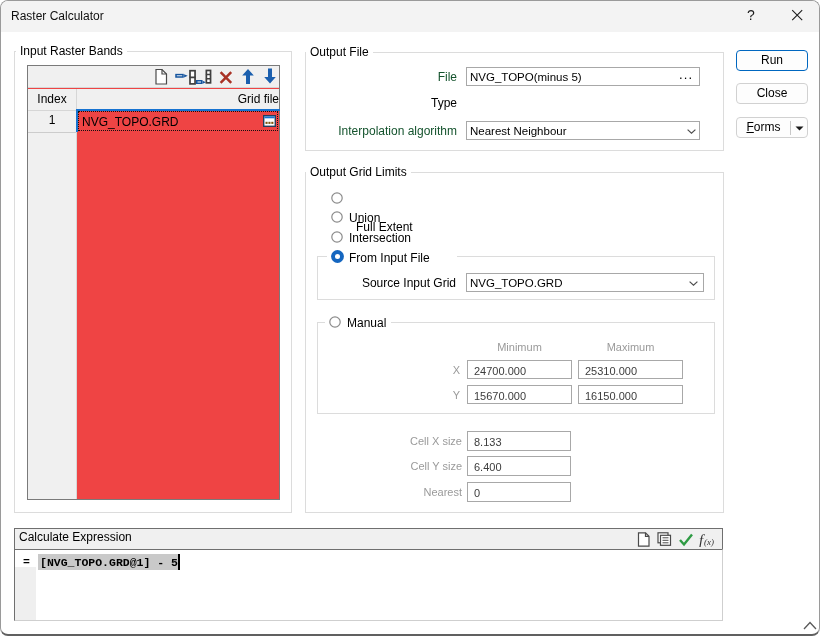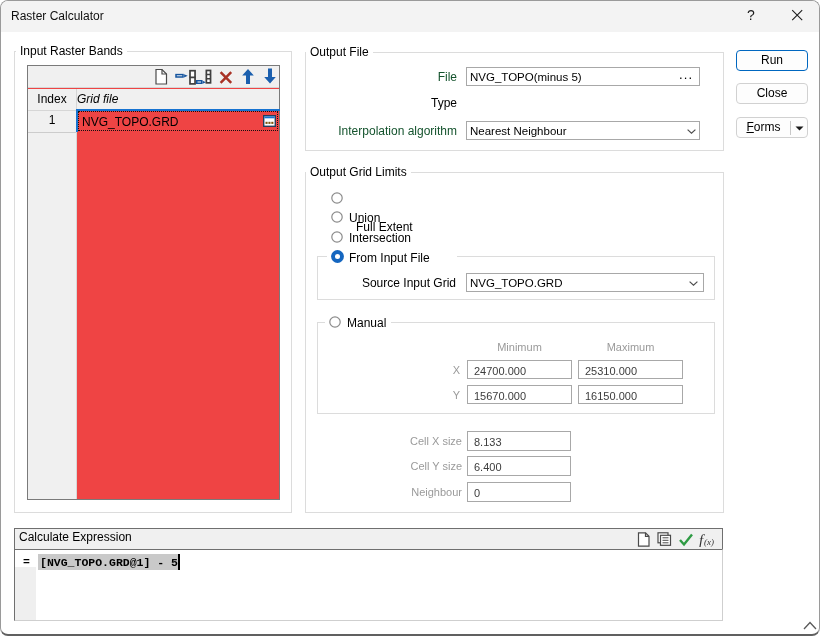--- a/index.html
+++ b/index.html
@@ -42,21 +42,21 @@
 
     <div class="abs" style="left:0;top:0;width:251px;height:22px;background:#f0f0f0;border-bottom:1px solid #d6d6d6;"></div>
 
     <div class="abs" style="left:0;top:23px;width:251px;height:21px;background:#f0f0f0;"></div>
 
     <div class="abs" style="left:0;top:44px;width:48px;height:389px;background:#f0f0f0;"></div>
 
     <div class="abs" style="left:48px;top:23px;width:1px;height:410px;background:#d6d6d6;"></div>
     <div class="abs" style="left:0;top:44px;width:251px;height:1px;background:#d6d6d6;"></div>
     <div class="abs" style="left:0;top:0;width:48px;text-align:center;top:26px;">Index</div>
-    <div class="abs" style="left:49px;top:26px;width:202px;text-align:left;font-style:italic;">Grid file</div>
+    <div class="abs" style="left:49px;top:26px;width:202px;text-align:right;">Grid file</div>
 
     <div class="abs" style="left:0;top:47px;width:48px;height:19px;text-align:center;">1</div>
     <div class="abs" style="left:0;top:66px;width:48px;height:1px;background:#cccccc;"></div>
 
     <div class="abs" style="left:48px;top:43px;width:204px;height:2px;background:#1673d1;"></div>
     <div class="abs" style="left:48px;top:43px;width:2px;height:23px;background:#1673d1;"></div>
     <div class="abs" style="left:50px;top:45px;width:200px;height:20px;border:1px dotted #111;"></div>
     <div class="abs" style="left:54px;top:49px;">NVG_TOPO.GRD</div>
 
     <svg class="abs" style="left:235px;top:49px" width="13" height="12" viewBox="0 0 13 12">
@@ -181,21 +181,21 @@
     </div>
 
   <div class="rlab gray" style="left:391px;top:434px;width:70px;">Cell X size</div>
   <div class="fld" style="left:466px;top:430px;width:104px;height:20px;">
       <span class="abs num">8.133</span>
     </div>
   <div class="rlab gray" style="left:391px;top:459px;width:70px;">Cell Y size</div>
   <div class="fld" style="left:466px;top:455px;width:104px;height:20px;">
       <span class="abs num">6.400</span>
     </div>
-  <div class="rlab gray" style="left:391px;top:485px;width:70px;">Neighbour</div>
+  <div class="rlab gray" style="left:391px;top:485px;width:70px;">Nearest</div>
   <div class="fld" style="left:466px;top:481px;width:104px;height:20px;">
       <span class="abs num">0</span>
     </div>
 
   <div class="abs" style="left:13px;top:527px;width:709px;height:21px;background:#f0f0f0;border:1px solid #6f6f6f;border-bottom:none;">
     <div class="abs" style="left:4px;top:1px;">Calculate Expression</div>
     <svg class="abs" style="left:622px;top:3px" width="80" height="15" viewBox="0 0 80 15">
       <path d="M1.5 0.8 h7 l3.5 3.5 v9.9 h-10.5 z" fill="#fff" stroke="#4a4a4a" stroke-width="1.2"></path>
       <path d="M8.5 0.8 v3.5 h3.5" fill="none" stroke="#4a4a4a" stroke-width="1.2"></path>
       <rect x="21" y="0.8" width="10" height="10" fill="#fff" stroke="#4a4a4a" stroke-width="1.2"></rect>

